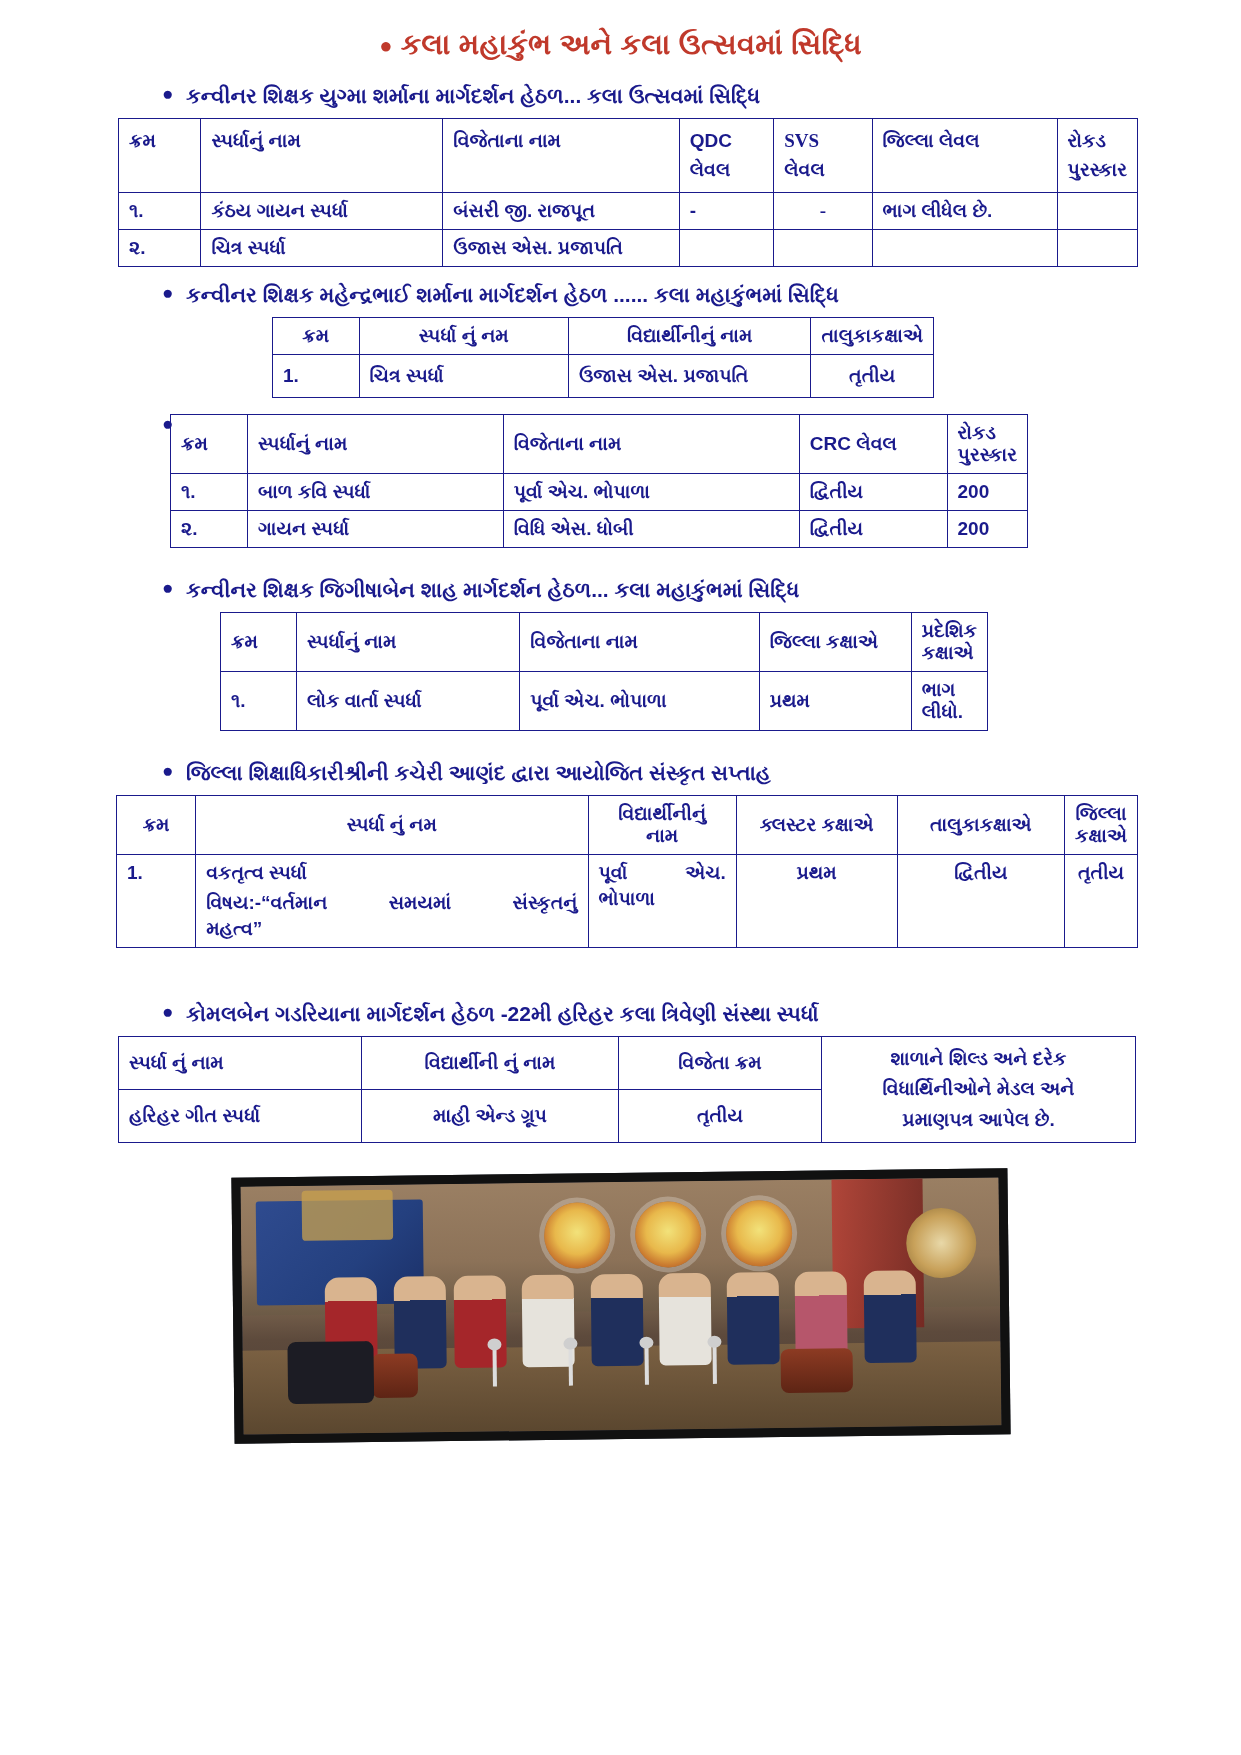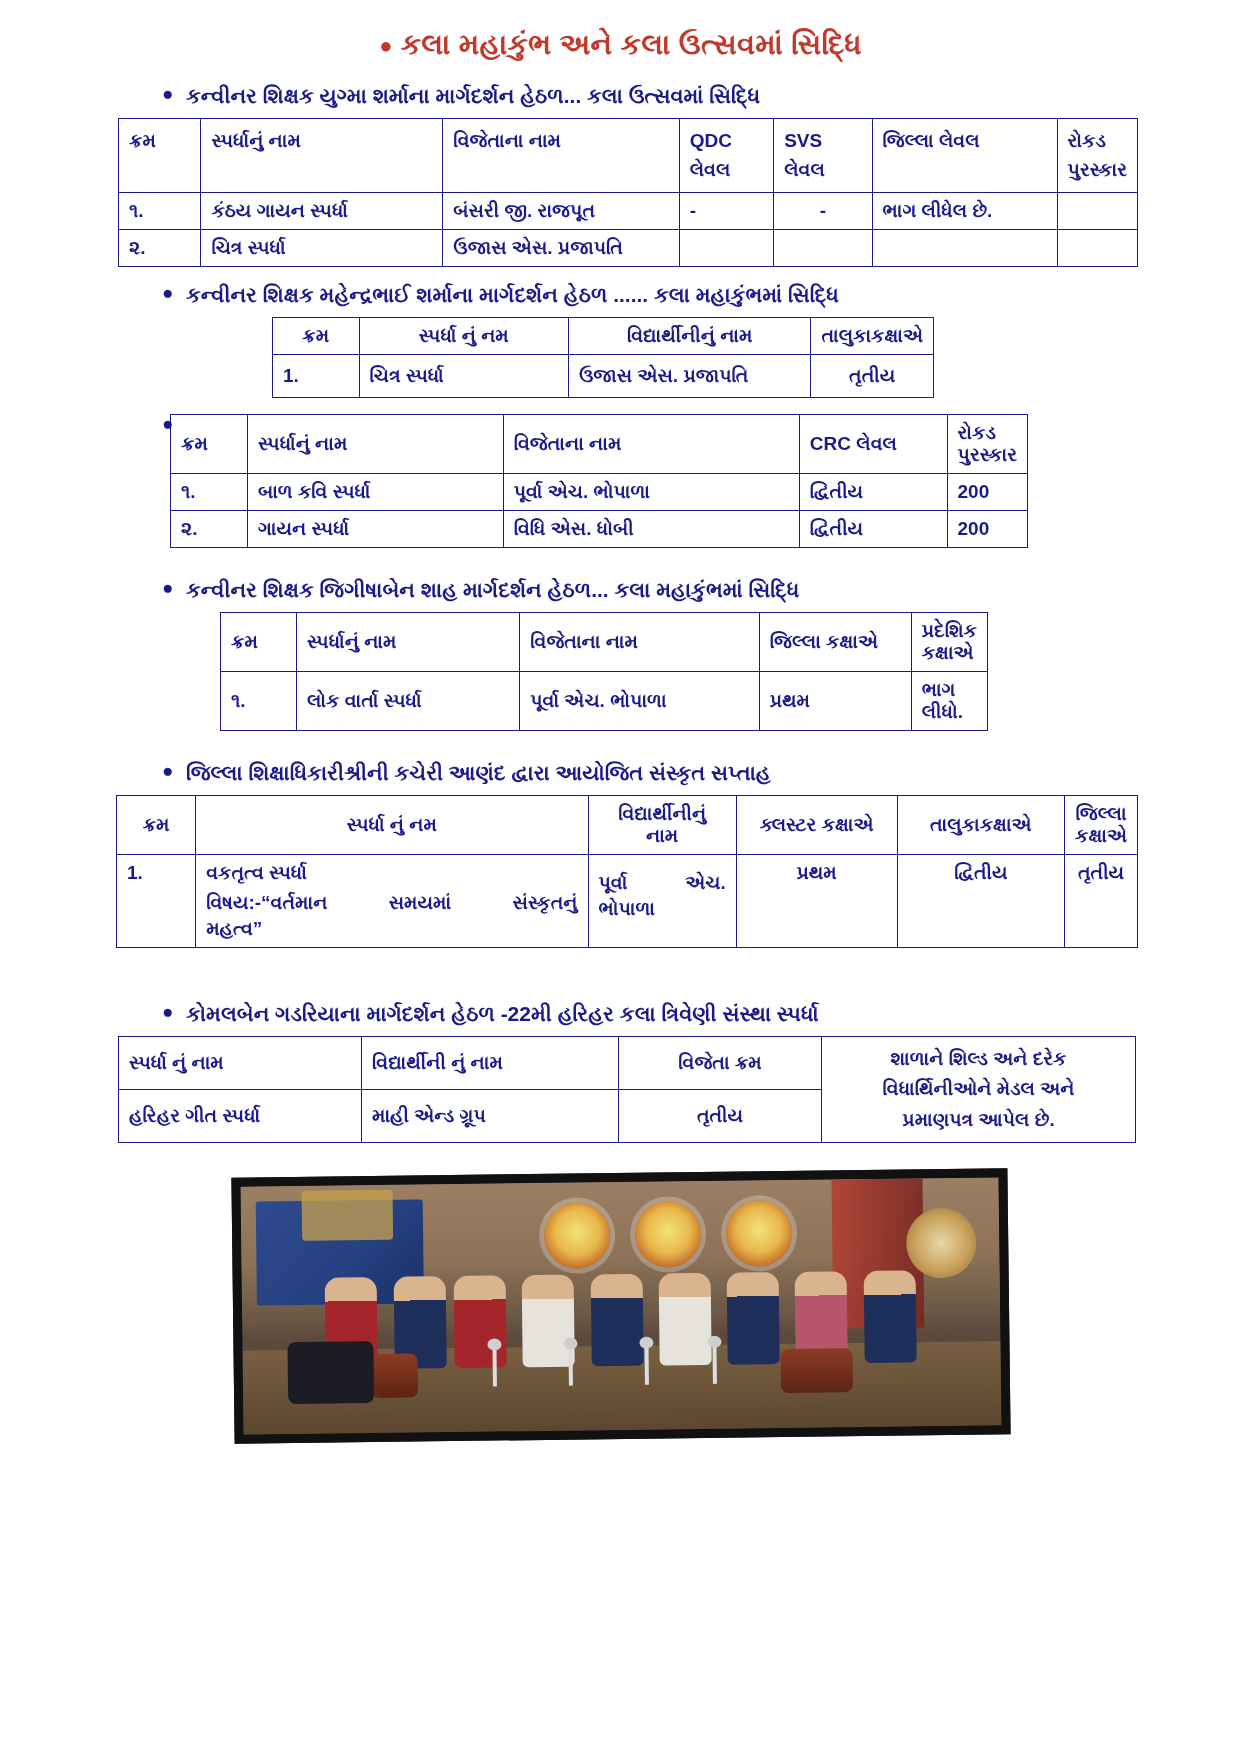--- a/index.html
+++ b/index.html
@@ -61,21 +61,21 @@
     text-align: left;
   }
   .tbl1 {
     width: 1020px;
     margin: 0 0 0 118px;
   }
   .tbl1 td:nth-child(1) { width: 62px; }
   .tbl1 td:nth-child(2) { width: 224px; }
   .tbl1 td:nth-child(3) { width: 218px; }
   .tbl1 td:nth-child(4) { width: 74px; }
-  .tbl1 td:nth-child(5) { width: 78px; }
+  .tbl1 td:nth-child(5) { width: 78px; font-family: Liberation Serif, serif; }
   .tbl1 td:nth-child(6) { width: 166px; }
   .tbl1 .hdr td { vertical-align: top; }
   .tbl1 .hdr td div { line-height: 1.55; }
   .tbl2 {
     width: 662px;
     margin: 0 0 0 272px;
     text-align: center;
   }
   .tbl2 td { text-align: center; }
   .tbl2 td:nth-child(1) { width: 68px; text-align: left; }
@@ -121,21 +121,21 @@
     display: block;
     margin-top: 4px;
   }
   .tbl6 {
     width: 1018px;
     margin: 0 0 0 118px;
     border-radius: 20px;
   }
   .tbl6 td { text-align: center; vertical-align: middle; }
   .tbl6 td:nth-child(1) { width: 222px; text-align: left; }
-  .tbl6 td:nth-child(2) { width: 236px; text-align: left; }
+  .tbl6 td:nth-child(2) { width: 236px; text-align: center; }
   .tbl6 td:nth-child(3) { width: 182px; margin-left: 32px; }
   .tbl6 .note { line-height: 1.6; }
   .spacer-sm { height: 14px; }
   .spacer-lg { height: 38px; }
   .photo-wrap {
     margin: 30px 0 40px 0;
     display: flex;
     justify-content: center;
   }
   .photo {
@@ -426,21 +426,21 @@
         </td>
       </tr>
       <tr class="row">
         <td>1.</td>
         <td>
           <span>વકતૃત્વ સ્પર્ધા</span>
           <span class="subject">વિષય:-“વર્તમાન     સમયમાં     સંસ્કૃતનું</span>
           <span class="subject-last">મહત્વ”</span>
         </td>
         <td>
-          <span class="subject" style="margin-top:10px">પૂર્વા      એચ.</span>
+          <span class="subject" style="margin-top:0">પૂર્વા      એચ.</span>
           <span class="subject-last">ભોપાળા</span>
         </td>
         <td class="ctr">પ્રથમ</td>
         <td class="ctr">દ્વિતીય</td>
         <td class="ctr">તૃતીય</td>
       </tr>
     </tbody>
   </table>
 
   <div class="spacer-lg"></div>

